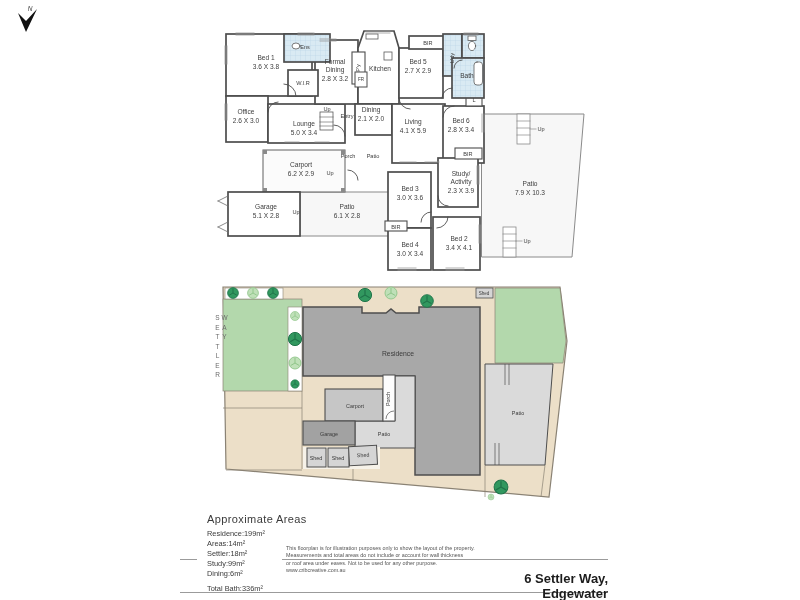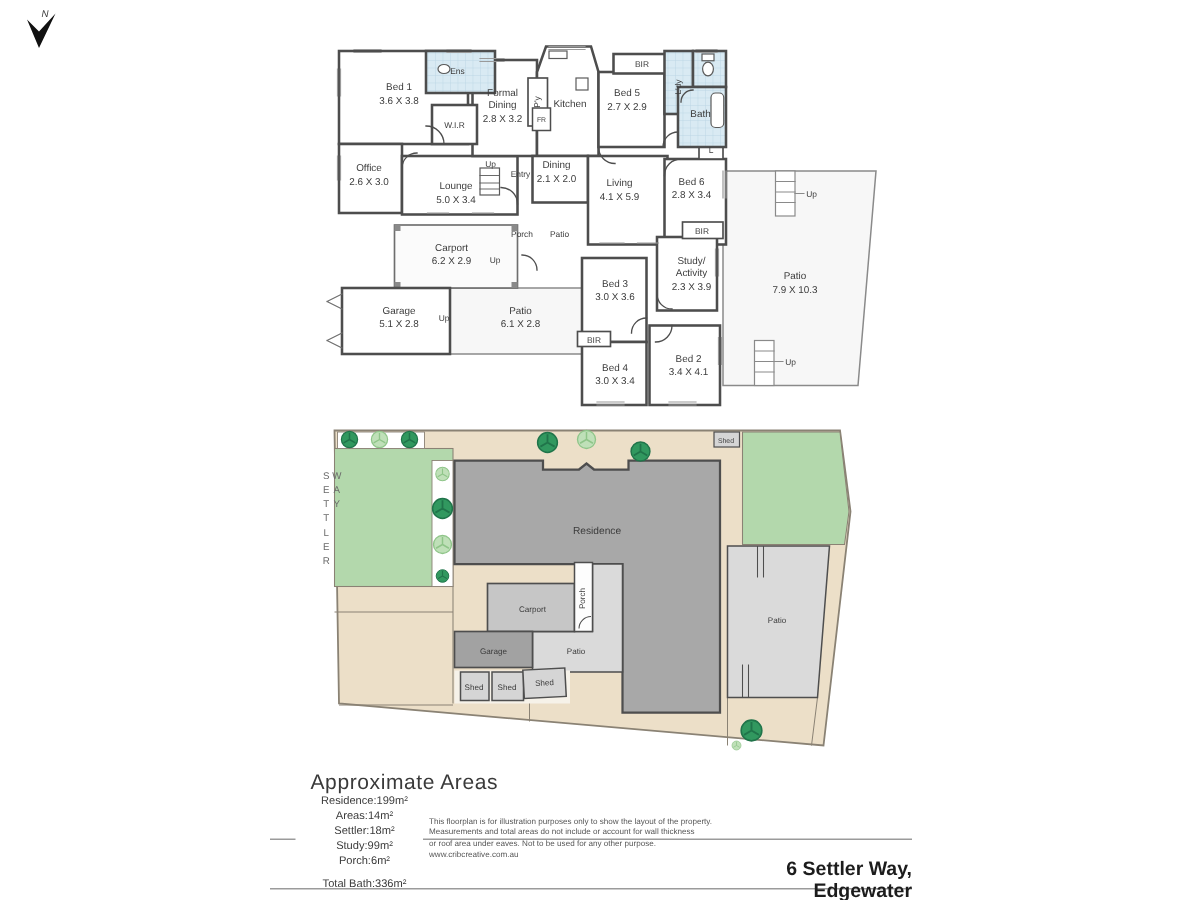--- a/index.html
+++ b/index.html
@@ -7,23 +7,23 @@
         font-family:"Liberation Sans",sans-serif;}
   .page svg{position:absolute;left:0;top:0;}
   svg text{font-family:"Liberation Sans",sans-serif;fill:#3d3d3d;}
   .rm{font-size:6.6px;text-anchor:middle;}
   .sm{font-size:5.6px;text-anchor:middle;}
   .tn{font-size:4.6px;text-anchor:middle;}
   .sp{font-size:6.8px;text-anchor:middle;fill:#3b3b3b;}
   .spsm{font-size:5.4px;text-anchor:middle;fill:#3b3b3b;}
   .street{position:absolute;left:214px;top:314px;height:102px;writing-mode:vertical-lr;
           text-orientation:upright;font-size:6.5px;letter-spacing:2.5px;color:#6b6b6b;}
-  .areas-title{position:absolute;left:207px;top:513px;font-size:14px;color:#3a3a3a;letter-spacing:.4px;text-align:center;}
+  .areas-title{position:absolute;left:207px;top:513px;font-size:11px;color:#3a3a3a;letter-spacing:.4px;text-align:center;}
   .areas-rows{position:absolute;left:207px;top:529px;width:72px;font-size:7.4px;color:#3a3a3a;}
-  .arow{display:flex;justify-content:center;height:10px;line-height:10px;}
+  .arow{display:flex;justify-content:flex-start;height:10px;line-height:10px;}
   .arow.total{margin-top:5px;}
   .aval{text-align:right;}
   .rule{position:absolute;border-top:1px solid #9b9b9b;height:0;}
   .rule-a{left:180px;top:559px;width:17px;}
   .rule-b{left:282px;top:559px;width:326px;}
   .rule-c{left:180px;top:592px;width:428px;}
   .disclaimer{position:absolute;left:286px;top:545px;width:212px;font-size:5.4px;
               line-height:7.3px;color:#555;}
   .address{position:absolute;left:492px;top:571px;width:116px;text-align:right;
            font-size:13px;font-weight:bold;color:#1c1c1c;}
@@ -283,21 +283,21 @@
   </div>
   <div class="arow">
     <span>Settler:</span>
     <span class="aval">18m²</span>
   </div>
   <div class="arow">
     <span>Study:</span>
     <span class="aval">99m²</span>
   </div>
   <div class="arow">
-    <span>Porch:</span>
+    <span>Dining:</span>
     <span class="aval">6m²</span>
   </div>
   <div class="arow total">
     <span>Total Bath:</span>
     <span class="aval">336m²</span>
   </div>
 </div>
 
 <div class="rule rule-a"></div>
 <div class="rule rule-b"></div>

